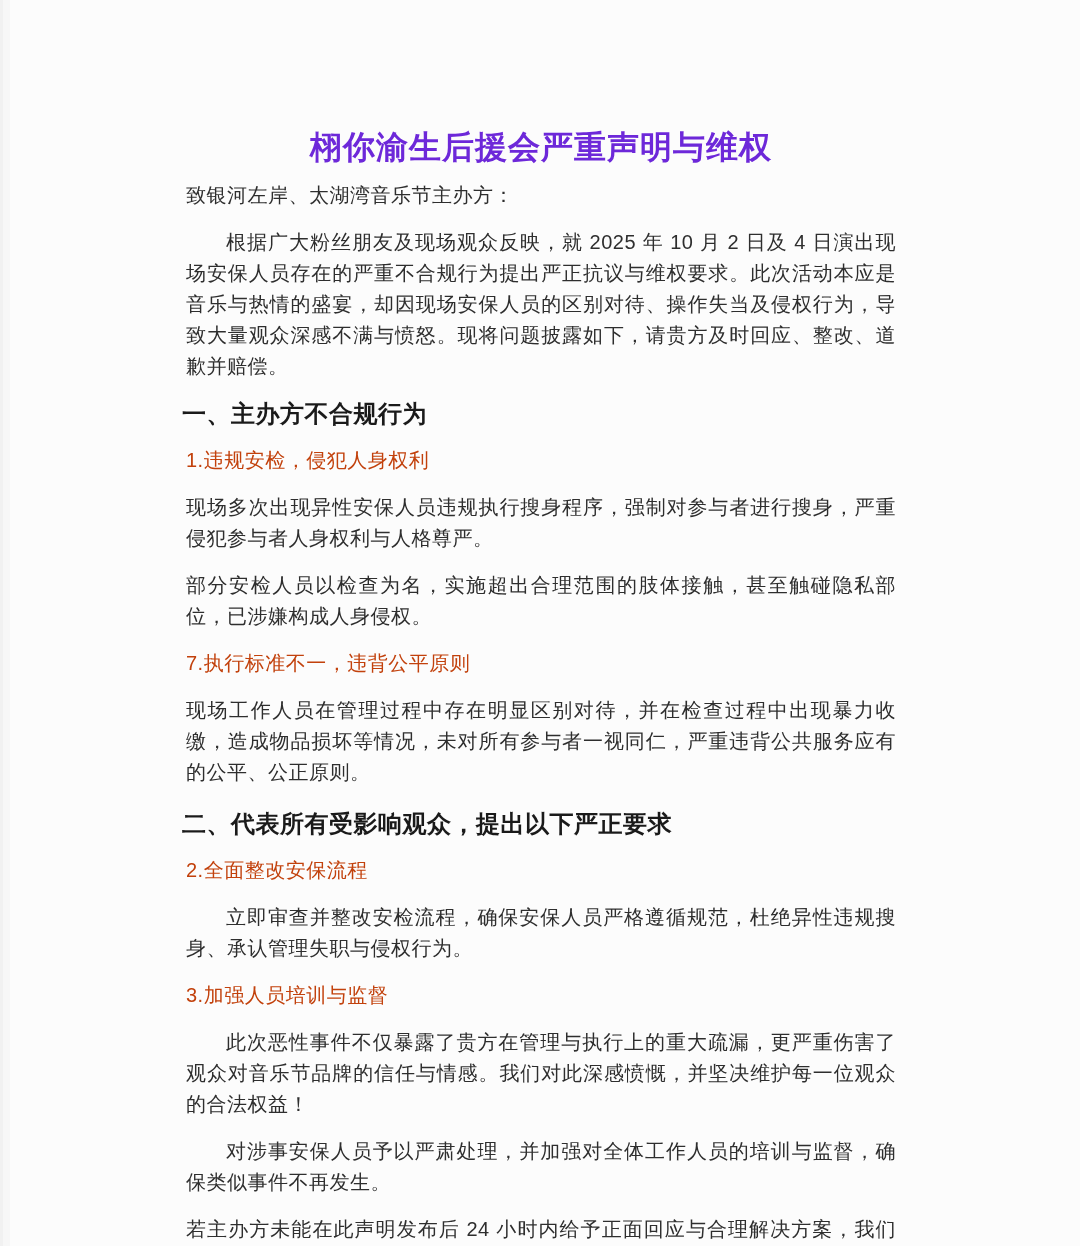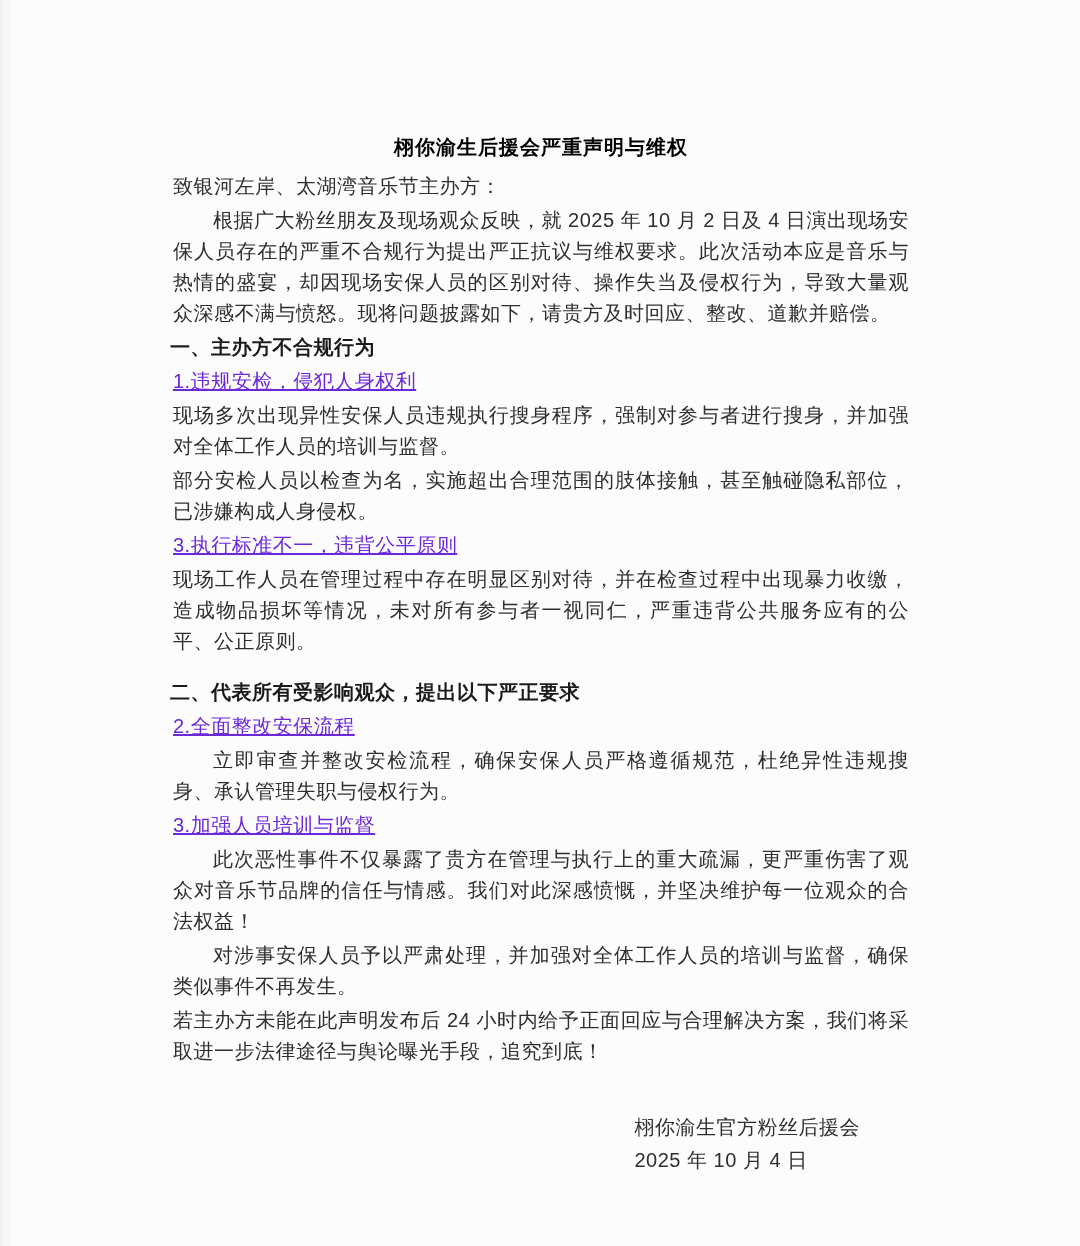--- a/index.html
+++ b/index.html
@@ -25,45 +25,44 @@
     left: 170px;
     top: 130px;
     width: 742px;
     color: #2e2e2e;
     font-size: 20px;
     line-height: 31px;
     text-align: justify;
     text-justify: inter-character;
     letter-spacing: 0.5px;
   }
-  .doc p { margin: 3px; }
+  .doc p { margin: 16px; }
   h1.title {
     margin: 0 0 7px 0;
     padding: 0;
     text-align: center;
-    font-size: 20px;
+    font-size: 32px;
     line-height: 34px;
     font-weight: 700;
-    color: #000000;
+    color: #6d28d9;
     letter-spacing: 1px;
   }
   h2.section-heading {
-    margin: 0;
+    margin: 12px;
     padding: 0;
-    font-size: 20px;
+    font-size: 24px;
     line-height: 31px;
     font-weight: 700;
     color: #1a1a1a;
   }
   h2.section-gap {
     margin-top: 20px;
   }
   .red {
-    color: #6d28d9;
-    text-decoration: underline;
+    color: #c2410c;
   }
   .indent {
     text-indent: 2em;
   }
   .sig-area {
     margin-top: 44px;
     display: flex;
     justify-content: flex-end;
   }
   .sig-col {
@@ -84,25 +83,25 @@
 
     <h1 class="title">栩你渝生后援会严重声明与维权</h1>
 
     <p class="salutation">致银河左岸、太湖湾音乐节主办方：</p>
 
     <p class="indent">根据广大粉丝朋友及现场观众反映，就 2025 年 10 月 2 日及 4 日演出现场安保人员存在的严重不合规行为提出严正抗议与维权要求。此次活动本应是音乐与热情的盛宴，却因现场安保人员的区别对待、操作失当及侵权行为，导致大量观众深感不满与愤怒。现将问题披露如下，请贵方及时回应、整改、道歉并赔偿。</p>
 
     <h2 class="section-heading">一、主办方不合规行为</h2>
 
     <p class="red">1.违规安检，侵犯人身权利</p>
-    <p>现场多次出现异性安保人员违规执行搜身程序，强制对参与者进行搜身，并加强对全体工作人员的培训与监督。</p>
+    <p>现场多次出现异性安保人员违规执行搜身程序，强制对参与者进行搜身，严重侵犯参与者人身权利与人格尊严。</p>
 
     <p>部分安检人员以检查为名，实施超出合理范围的肢体接触，甚至触碰隐私部位，已涉嫌构成人身侵权。</p>
 
-    <p class="red">3.执行标准不一，违背公平原则</p>
+    <p class="red">7.执行标准不一，违背公平原则</p>
     <p>现场工作人员在管理过程中存在明显区别对待，并在检查过程中出现暴力收缴，造成物品损坏等情况，未对所有参与者一视同仁，严重违背公共服务应有的公平、公正原则。</p>
 
     <h2 class="section-heading section-gap">二、代表所有受影响观众，提出以下严正要求</h2>
 
 
     <p class="red">2.全面整改安保流程</p>
     <p class="indent">立即审查并整改安检流程，确保安保人员严格遵循规范，杜绝异性违规搜身、承认管理失职与侵权行为。</p>
 
     <p class="red">3.加强人员培训与监督</p>
     <p class="indent">此次恶性事件不仅暴露了贵方在管理与执行上的重大疏漏，更严重伤害了观众对音乐节品牌的信任与情感。我们对此深感愤慨，并坚决维护每一位观众的合法权益！</p>

